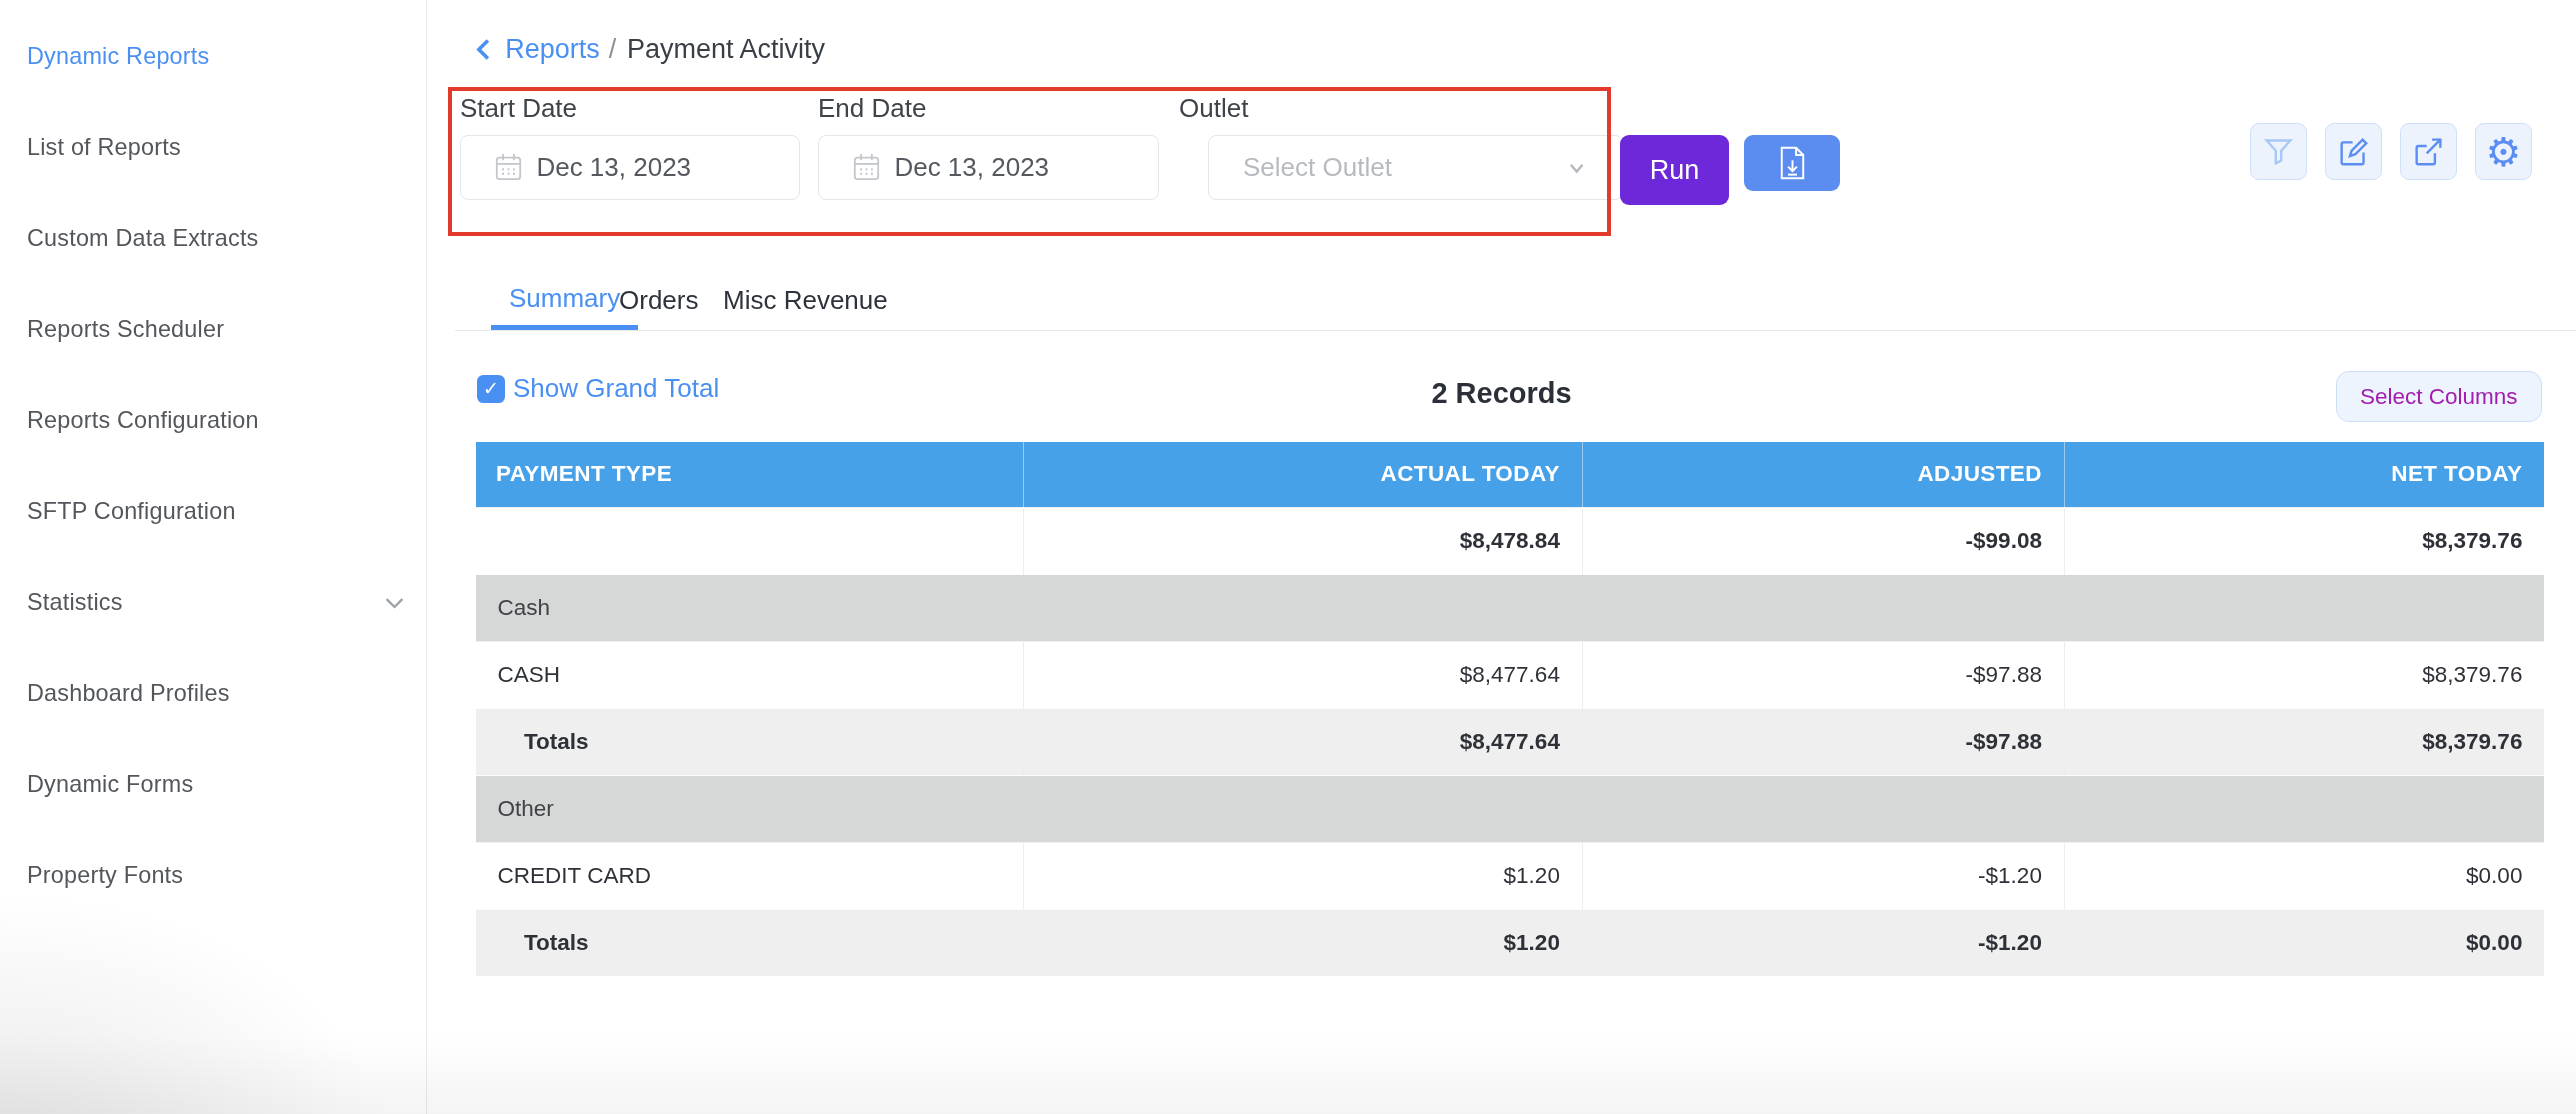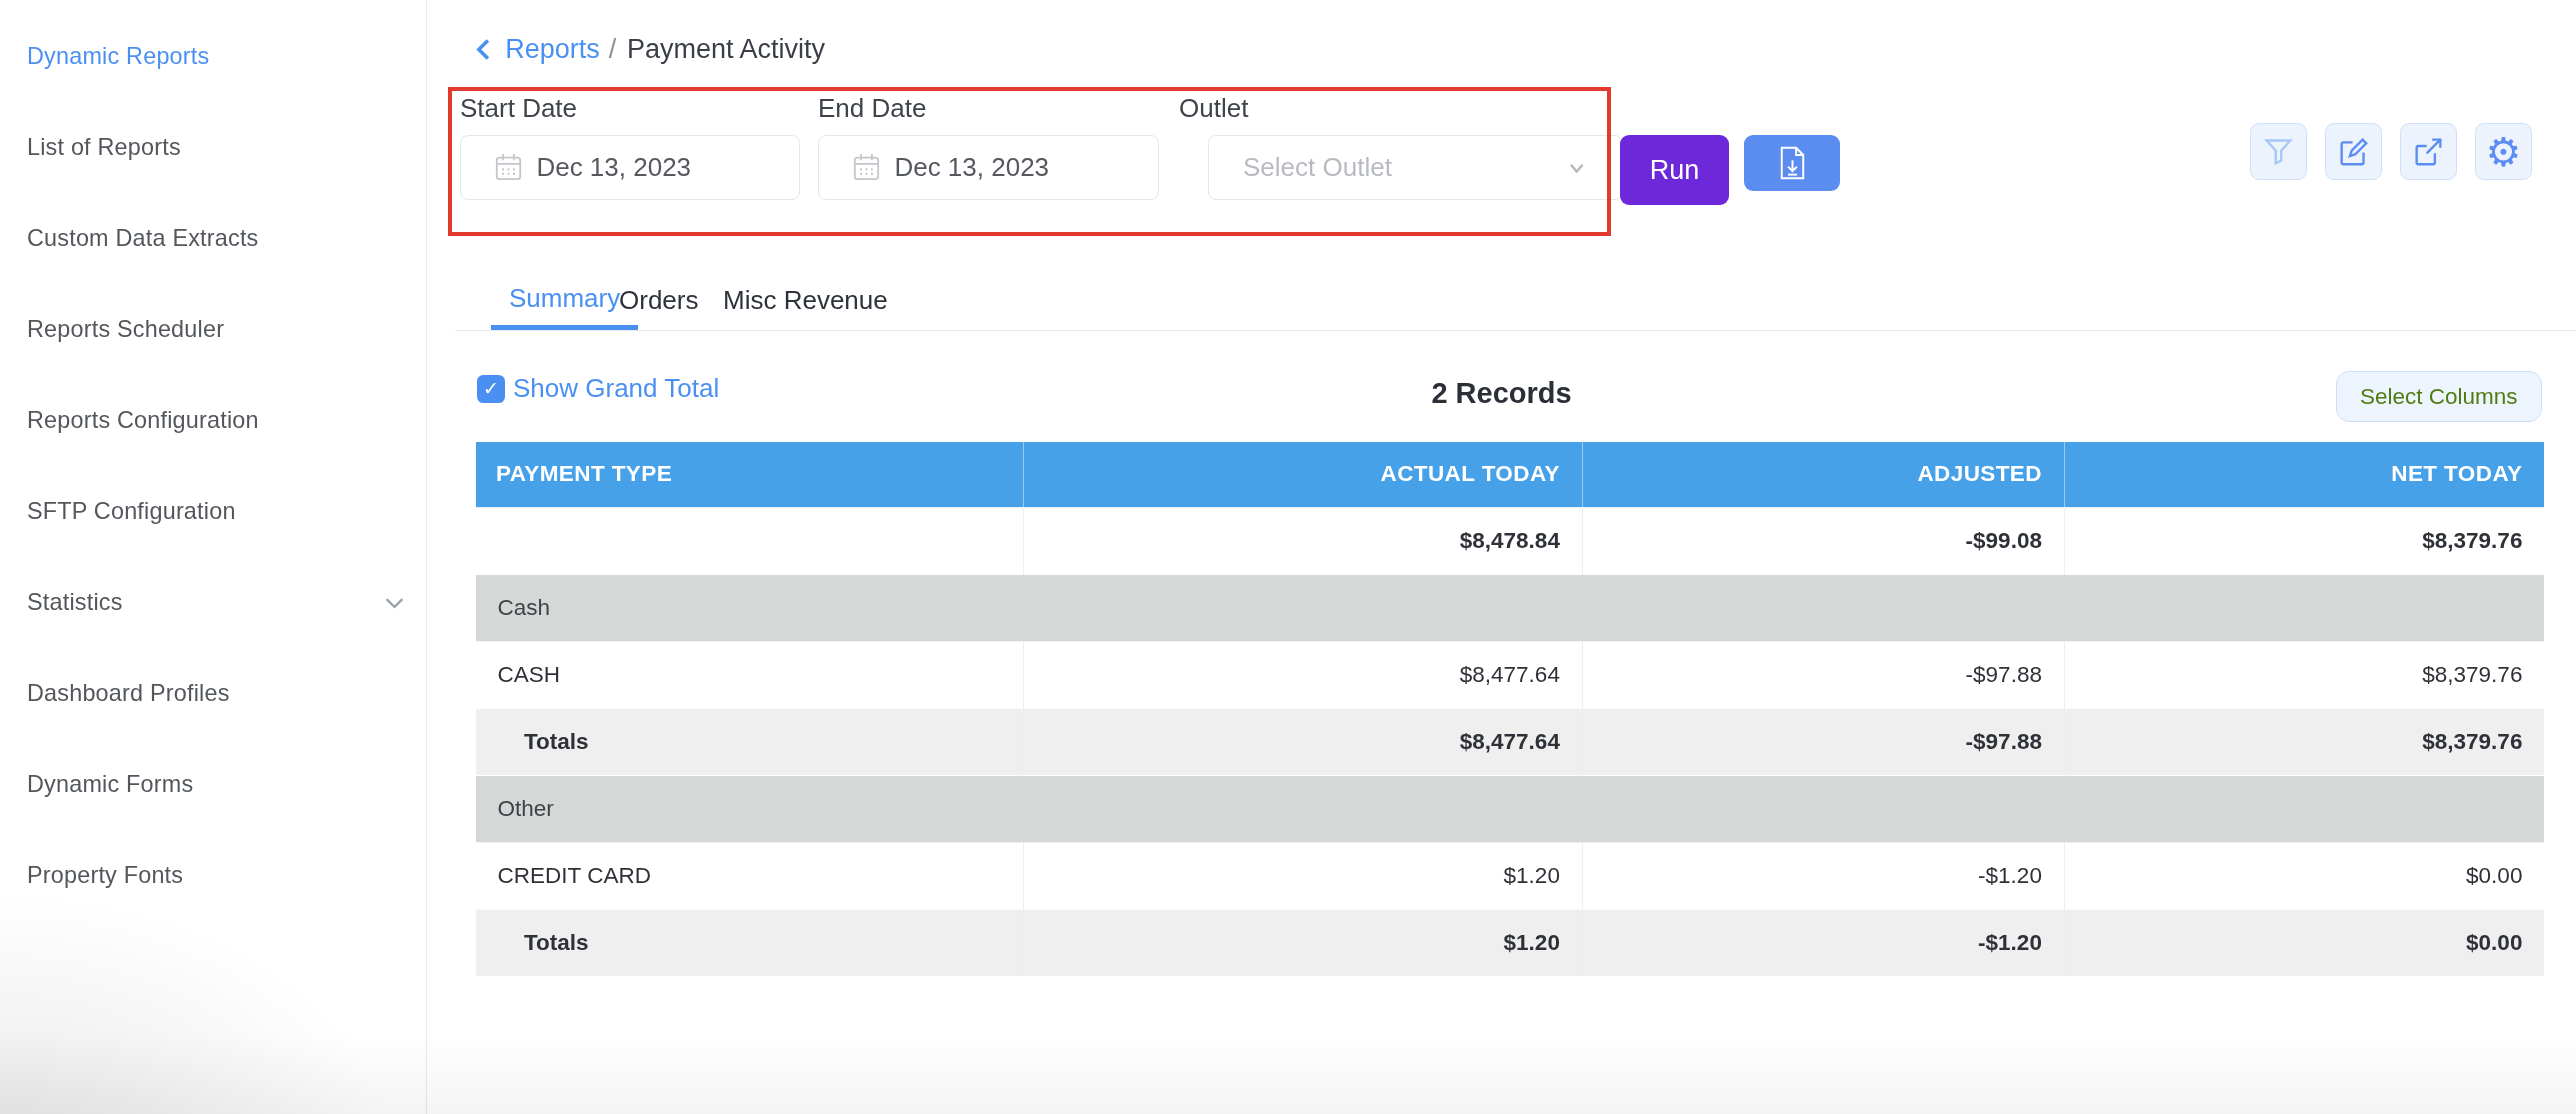--- a/index.html
+++ b/index.html
@@ -81,21 +81,21 @@
   .checkbox { width:28px; height:28px; background:#4a90f2; border-radius:6.3px;
               display:flex; align-items:center; justify-content:center; }
   .checkbox::after { content:"\2713"; color:#fff; font-size:19px; }
   .grand-total .gt-label { margin-left:8px; font-size:26px; color:#4a90f2; }
 
   .records { position:absolute; left:0; top:377px; width:100%; text-align:center;
              font-size:29px; font-weight:bold; color:#2b2f38; }
 
   .btn-select-cols { position:absolute; right:34px; top:371px; height:51px;
                      padding:0 23.4px; background:#eef4fd; border:1.8px solid #cddef9;
-                     border-radius:13px; color:#4d7c0f; font-size:22.5px;
+                     border-radius:13px; color:#a21caf; font-size:22.5px;
                      font-family:inherit; cursor:pointer; }
 
   
   table.report { position:absolute; left:49px; top:442px; width:2068px;
                  border-collapse:collapse; table-layout:fixed; font-size:22.5px; }
   table.report th { height:65px; background:#47a1e8; color:#fff; font-weight:bold;
                     text-align:right; padding:0 21.6px; letter-spacing:0.4px; }
   table.report th:first-child { text-align:left;padding-left:20px; }
   table.report th + th { border-left:1.8px solid rgba(255,255,255,.45); }
   table.report td { height:67px; padding:0 21.6px; text-align:right; color:#2e3137;

